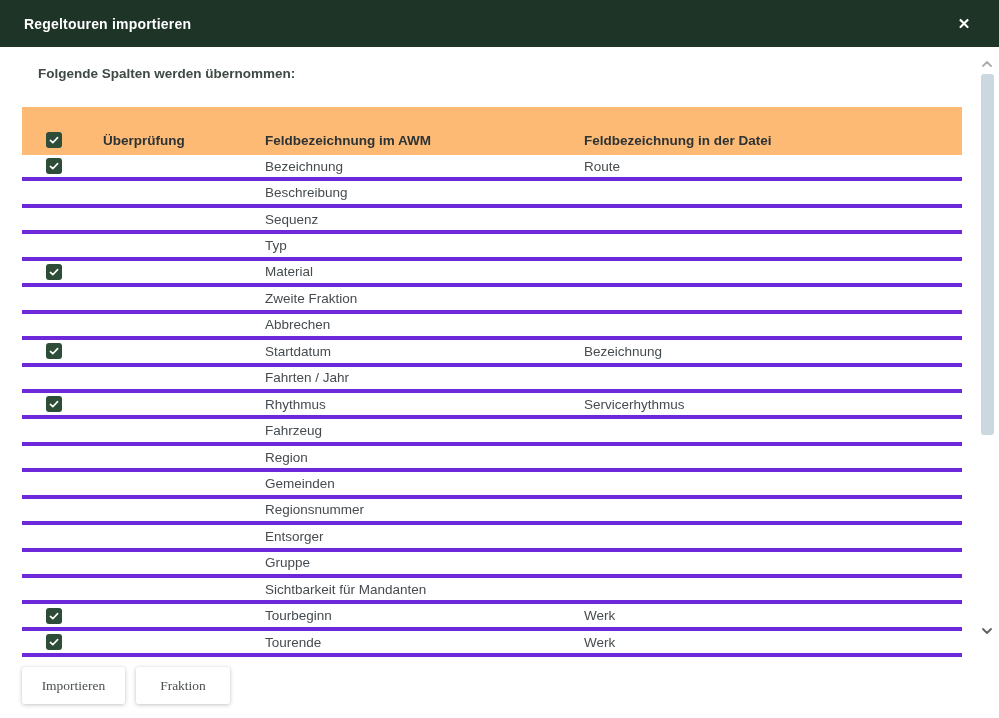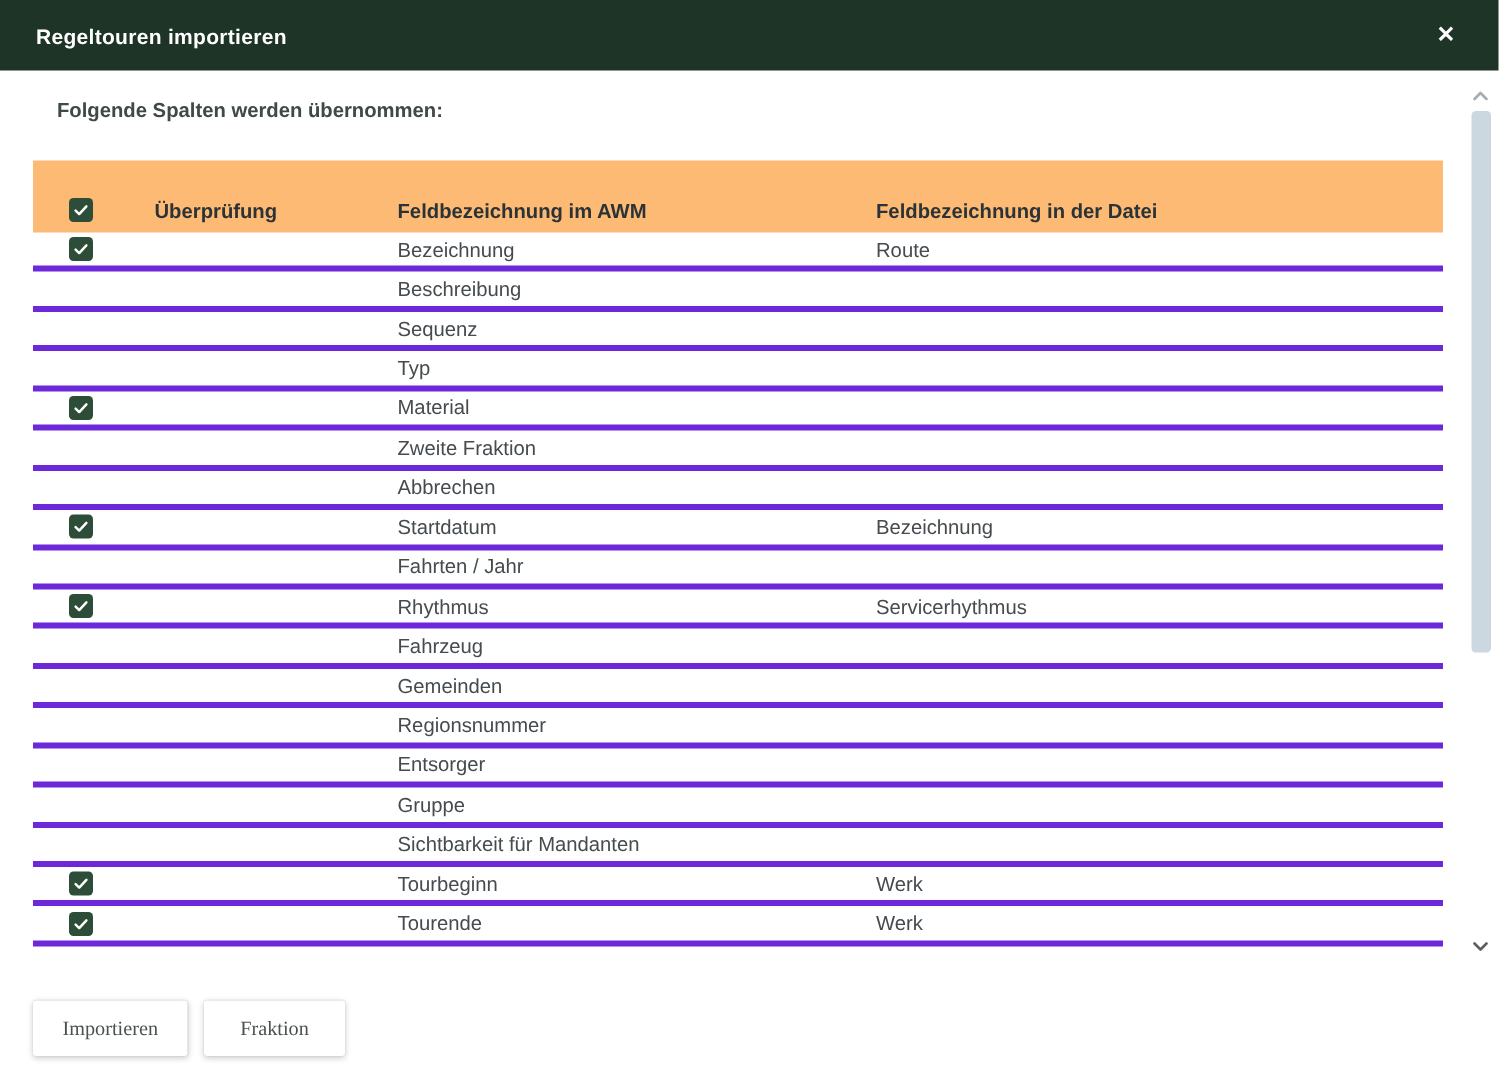--- a/index.html
+++ b/index.html
@@ -212,20 +212,28 @@
 
   <div class="t-row">
     <div class="c-check">
       
     </div>
     <div class="c-uep"></div>
     <div class="c-awm">Fahrzeug</div>
     <div class="c-datei"></div>
   </div>
 
+  <div class="t-row">
+    <div class="c-check">
+      
+    </div>
+    <div class="c-uep"></div>
+    <div class="c-awm">Region</div>
+    <div class="c-datei"></div>
+  </div>
 
   <div class="t-row">
     <div class="c-check">
       
     </div>
     <div class="c-uep"></div>
     <div class="c-awm">Gemeinden</div>
     <div class="c-datei"></div>
   </div>
 

